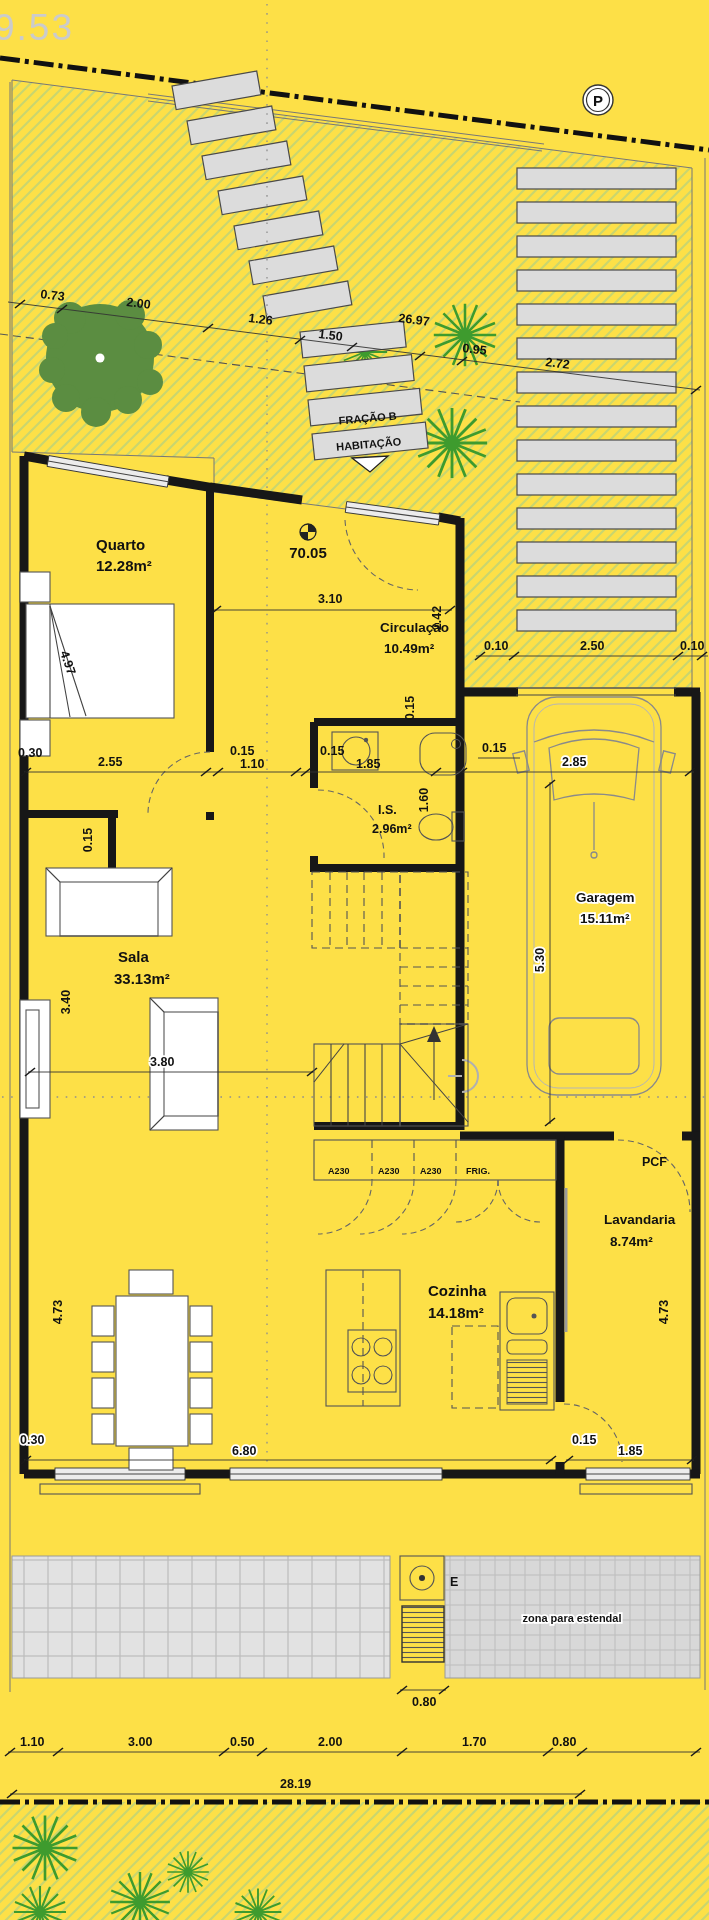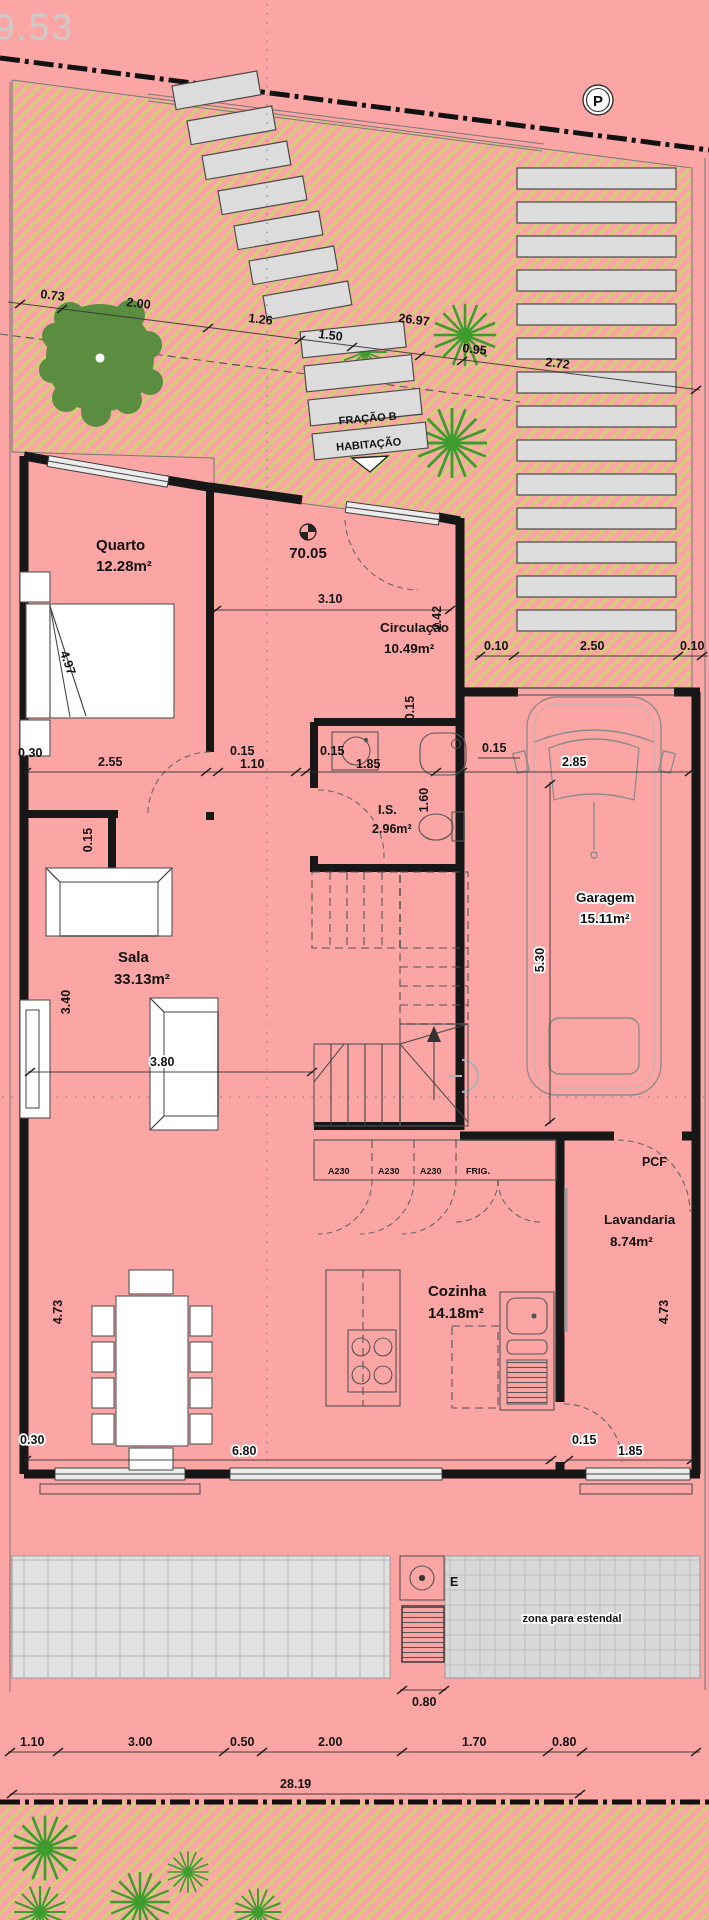--- a/index.html
+++ b/index.html
@@ -1,16 +1,16 @@
 <!DOCTYPE html>
 <html><head>
 <meta charset="utf-8">
 <style>
   html,body{margin:0;padding:0;background:#fff;}
-  #plan-wrap{width:709px;height:1920px;background:#fca5a5;position:relative;overflow:hidden;}
+  #plan-wrap{width:709px;height:1920px;background:#fde047;position:relative;overflow:hidden;}
   svg{display:block;}
   text{font-family:"Liberation Sans",sans-serif;fill:#111;}
   .dimt{font-size:12.5px;font-weight:700;}
   .dimts{font-size:11px;font-weight:700;}
   .room{font-size:15px;font-weight:700;}
   .room2{font-size:13.5px;font-weight:700;}
   .tiny{font-size:9px;font-weight:700;}
   .halo{paint-order:stroke;stroke:#ffffff;stroke-width:3.5px;}
   .grayref{font-size:37px;fill:#cbcbcb;letter-spacing:2px;}
   .wall{stroke:#171717;stroke-width:9;fill:none;}

